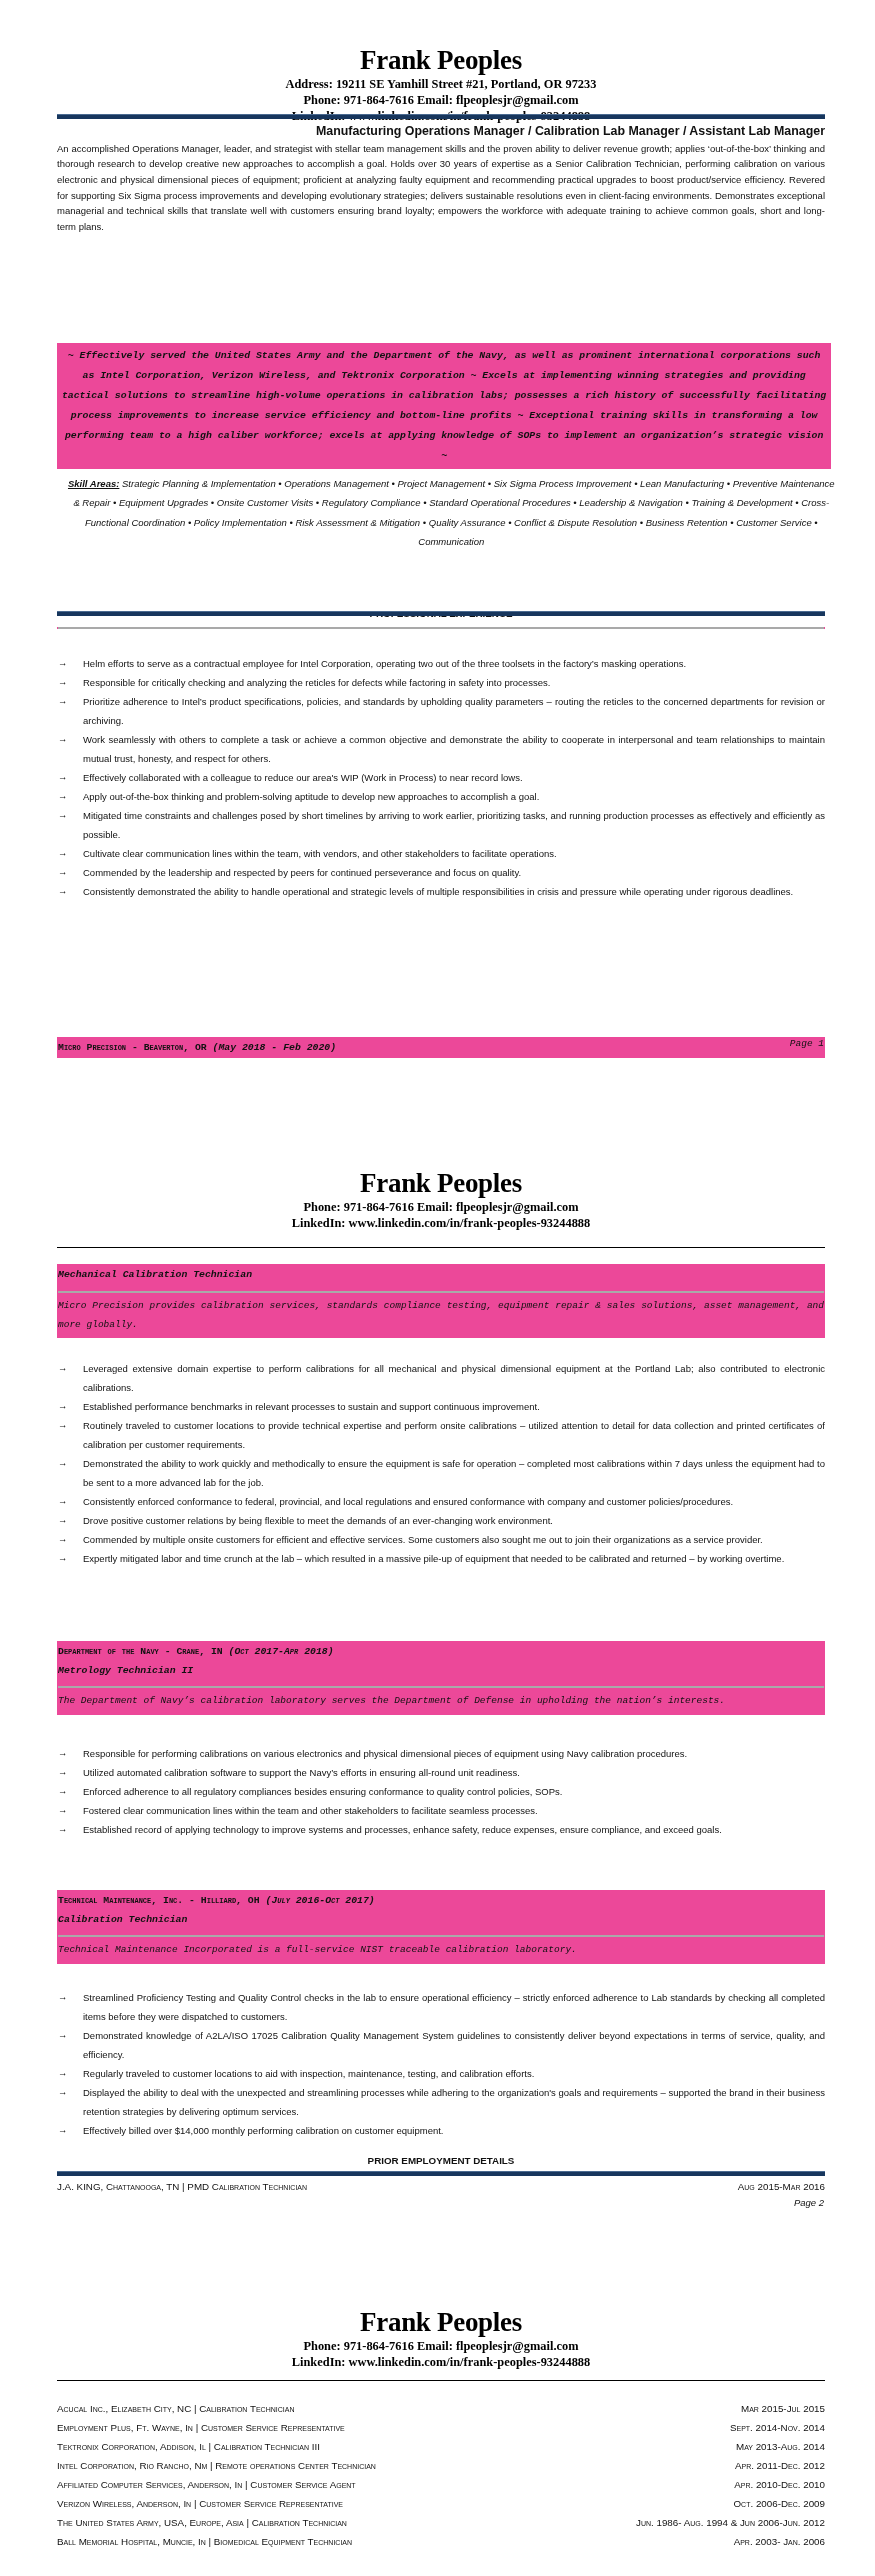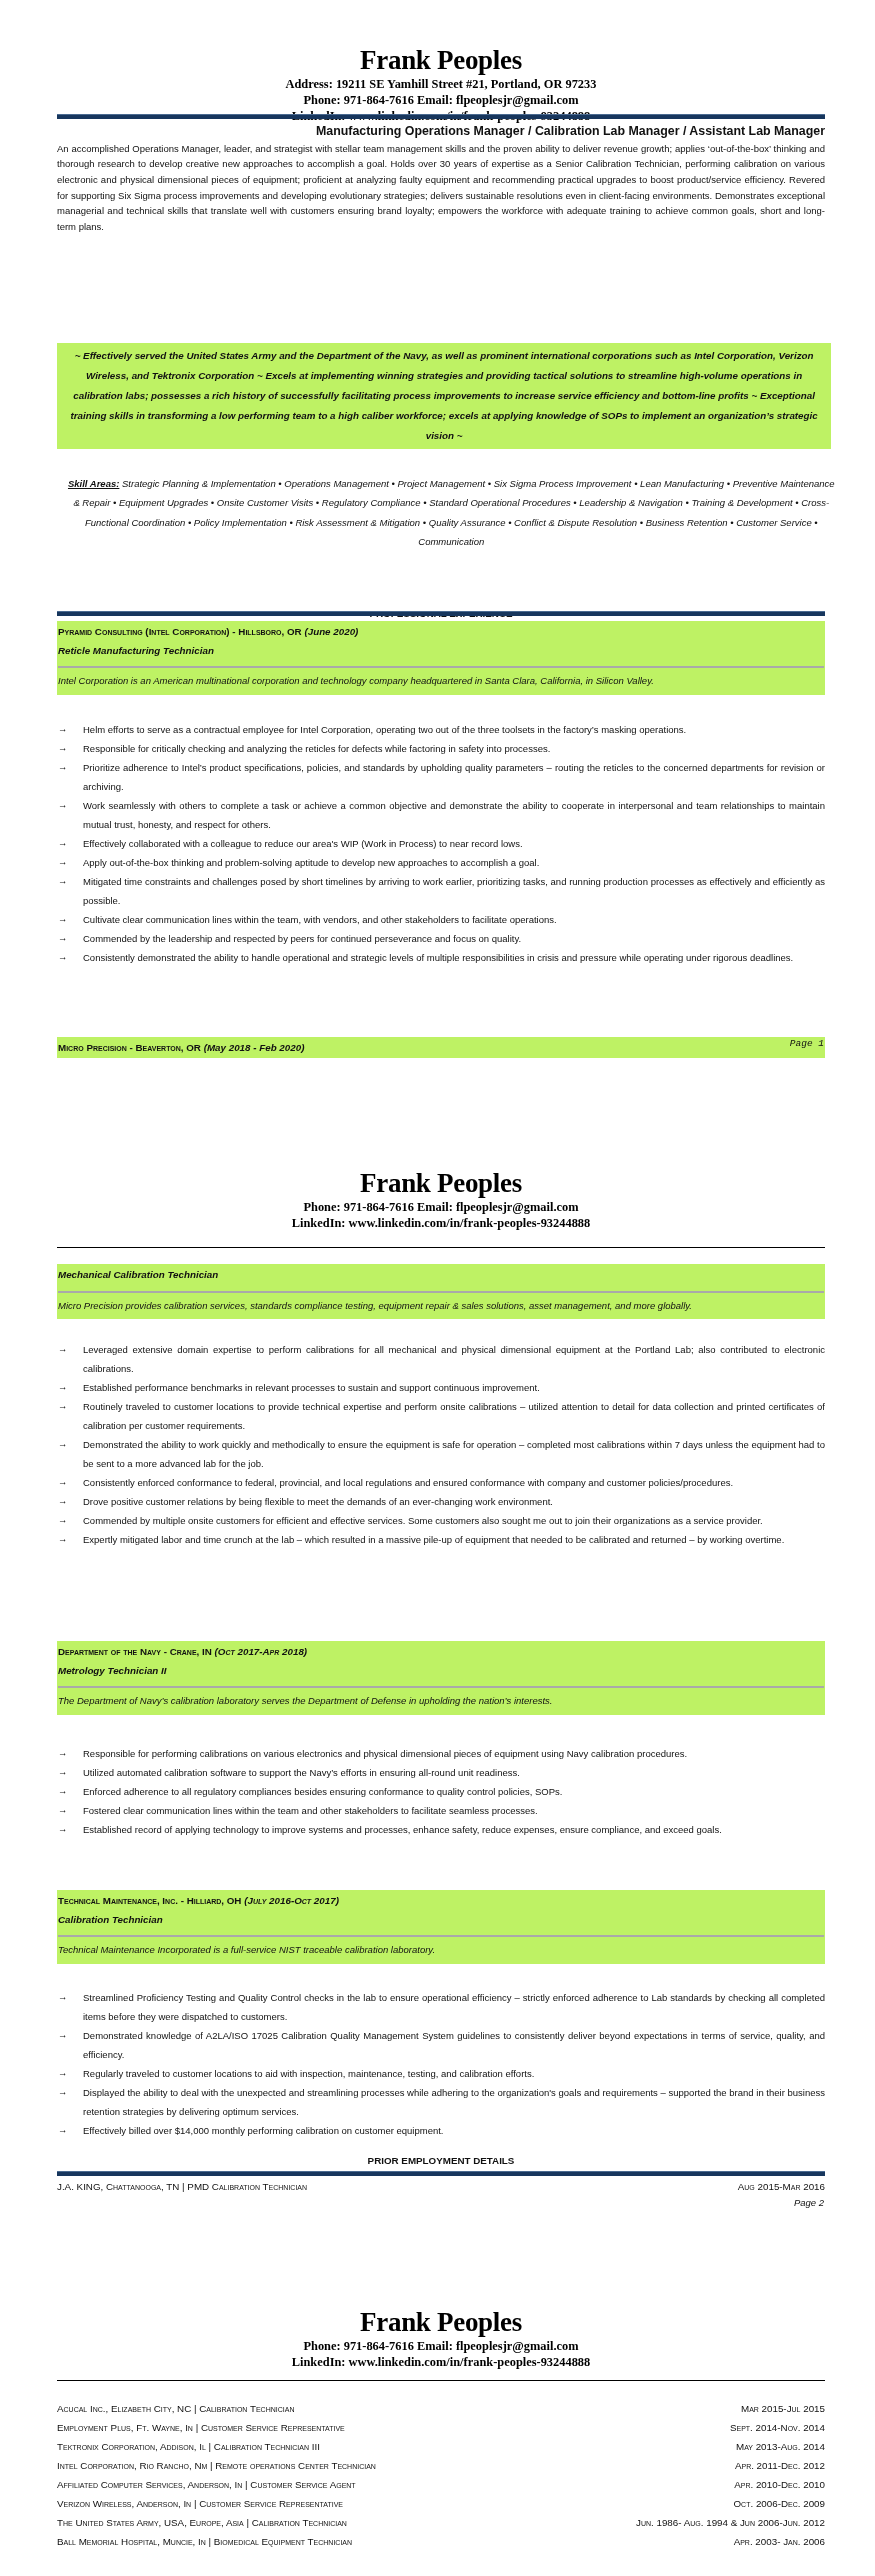--- a/index.html
+++ b/index.html
@@ -7,21 +7,21 @@
   .page { position: absolute; left: 0; width: 876px; }
   .col { position: absolute; left: 57px; width: 768px; }
   .hdr { text-align: center; font-family: "Liberation Serif", "DejaVu Serif", serif; font-weight: bold; color: #000; }
   .hdr .name { font-size: 27px; line-height: 31px; letter-spacing: -0.3px; }
   .hdr .line { font-size: 12.4px; line-height: 16px; }
   .rule-blue { height: 3.6px; background: #17365d; border-top: 0.5px solid #4a6a90; }
   .rule-black { height: 1px; background: #000; }
   .sans { font-family: "Liberation Sans", "DejaVu Sans", sans-serif; }
   .headline { text-align: right; font-weight: bold; font-size: 12.4px; line-height: 15.5px; }
   .summary { font-size: 9.5px; line-height: 15.7px; text-align: justify; text-align-last: left; }
-  .graybox { background: #bef264; }
+  .graybox { background: #ec4899; font-family: Liberation Mono, monospace; }
   .callout { padding: 3.1px 3.1px; text-align: center; font-weight: bold; font-style: italic; font-size: 9.8px; line-height: 20px; }
   .skills { text-align: center; font-style: italic; font-size: 9.5px; line-height: 19.3px; padding: 0 10.3px; }
   .skills .lbl { font-weight: bold; text-decoration: underline; }
   .section-title { text-align: center; font-weight: bold; font-size: 9.8px; line-height: 13.4px; }
   .job-head { padding: 2.1px 1px 0 1px; }
   .job-company { font-weight: bold; font-size: 9.8px; line-height: 18.5px; font-variant: small-caps; }
   .job-company .dates { font-style: italic; font-variant: normal; }
   .job-company .dates.sc { font-variant: small-caps; }
   .job-title { font-weight: bold; font-style: italic; font-size: 9.8px; line-height: 18.5px; }
   .job-sep { height: 2.1px; background: #a9a9a9; margin: 6.2px 1px 0 1px; }
@@ -53,26 +53,21 @@
 
   <div class="col sans skills" style="top:474px;">
     <span class="lbl">Skill Areas:</span><span> Strategic Planning &amp; Implementation • Operations Management • Project Management • Six Sigma Process Improvement • Lean Manufacturing • Preventive Maintenance &amp; Repair • Equipment Upgrades • Onsite Customer Visits • Regulatory Compliance • Standard Operational Procedures • Leadership &amp; Navigation • Training &amp; Development • Cross-Functional Coordination • Policy Implementation • Risk Assessment &amp; Mitigation • Quality Assurance • Conflict &amp; Dispute Resolution • Business Retention • Customer Service • Communication</span>
   </div>
 
   <div class="col sans section-title" style="top:607px;">PROFESSIONAL EXPERIENCE</div>
   <div class="col rule-blue" style="top:611px;"></div>
 
   <div class="col sans" style="top:621px;">
     <div class="graybox">
-      <div class="job-head">
-        <div class="job-company"><span>Pyramid Consulting (Intel Corporation) - Hillsboro, OR</span> <span class="dates">(June 2020)</span></div>
-        <div class="job-title">Reticle Manufacturing Technician</div>
-      </div>
-      <div class="job-sep"></div>
-      <div class="job-desc">Intel Corporation is an American multinational corporation and technology company headquartered in Santa Clara, California, in Silicon Valley.</div>
+      <div class="job-sep"></div>
     </div>
     <ul class="bullets" style="margin-top:25px;">
       <li><span class="arrow">→</span><span>Helm efforts to serve as a contractual employee for Intel Corporation, operating two out of the three toolsets in the factory’s masking operations.</span></li>
       <li><span class="arrow">→</span><span>Responsible for critically checking and analyzing the reticles for defects while factoring in safety into processes.</span></li>
       <li><span class="arrow">→</span><span>Prioritize adherence to Intel’s product specifications, policies, and standards by upholding quality parameters – routing the reticles to the concerned departments for revision or archiving.</span></li>
       <li><span class="arrow">→</span><span>Work seamlessly with others to complete a task or achieve a common objective and demonstrate the ability to cooperate in interpersonal and team relationships to maintain mutual trust, honesty, and respect for others.</span></li>
       <li><span class="arrow">→</span><span>Effectively collaborated with a colleague to reduce our area's WIP (Work in Process) to near record lows.</span></li>
       <li><span class="arrow">→</span><span>Apply out-of-the-box thinking and problem-solving aptitude to develop new approaches to accomplish a goal.</span></li>
       <li><span class="arrow">→</span><span>Mitigated time constraints and challenges posed by short timelines by arriving to work earlier, prioritizing tasks, and running production processes as effectively and efficiently as possible.</span></li>
       <li><span class="arrow">→</span><span>Cultivate clear communication lines within the team, with vendors, and other stakeholders to facilitate operations.</span></li>

